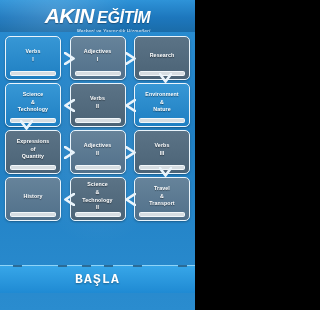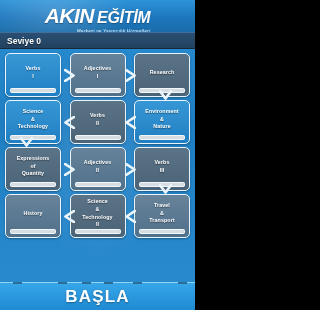--- a/index.html
+++ b/index.html
@@ -204,24 +204,25 @@
     height: 28px;
     background: linear-gradient(180deg, #37a6e8 0%, #1f8ad3 100%);
     border-top: 1.5px solid #8fd4f7;
     display: flex;
     align-items: center;
     justify-content: center;
     box-sizing: border-box;
   }
   #footer .start-text {
     color: #ffffff;
-    font-size: 17px;
+    font-size: 13px;
     font-weight: bold;
     letter-spacing: 1.2px;
     text-shadow: 0 1px 2px rgba(0,0,0,0.35);
+    font-family: Liberation Mono, monospace;
   }
   .footer-notch {
     position: absolute;
     top: -1.5px;
     width: 9px;
     height: 2px;
     background: #2b6b96;
   }
 </style>
 </head>
@@ -232,23 +233,20 @@
   <div id="header">
     <div class="logo-wrap">
       <div class="logo-inner">
         <span class="logo-akin">AKIN</span>
         <span class="logo-egitim">EĞİTİM</span>
         <span class="logo-sub">Merkezi ve Yayıncılık Hizmetleri</span>
       </div>
     </div>
   </div>
 
-  <div id="level-bar">
-    <span class="level-text">Seviye 0</span>
-  </div>
 
   <div id="grid">
       <div class="row">
         <div class="tile active">
           <div class="tile-label">Verbs<br>I</div>
           <div class="progress">
             <div class="fill" style="width: 0%;"></div>
           </div>
         </div>
         <div class="tile locked">

